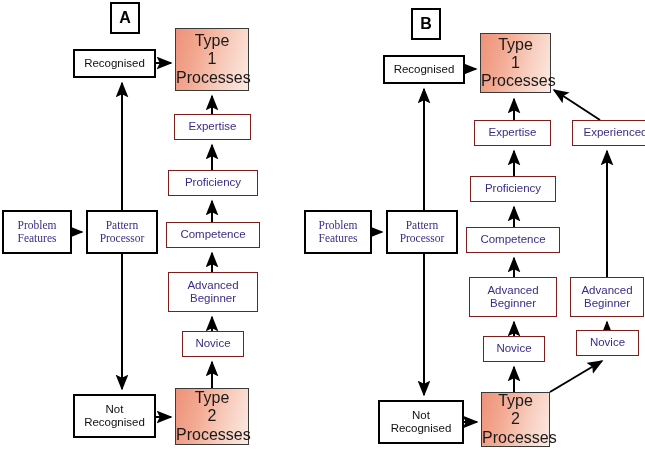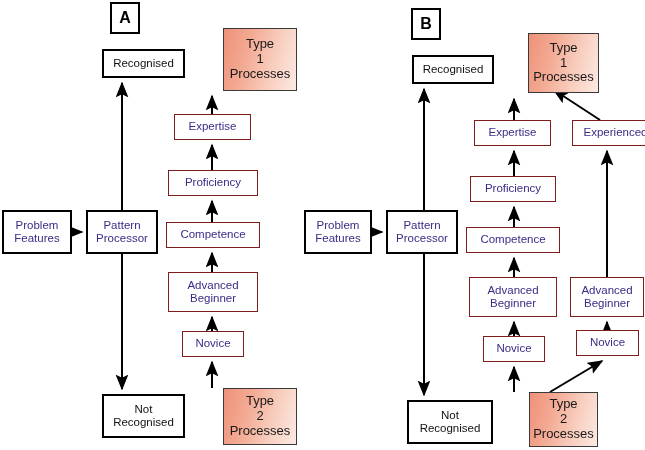--- a/index.html
+++ b/index.html
@@ -32,36 +32,35 @@
     justify-content: center;
     text-align: center;
     line-height: 1.14;
     font-size: 11.5px;
     z-index: 3;
     background: #ffffff;
   }
   .node.black {
     border: 2px solid #000000;
     color: #3d2b86;
+    font-family: Liberation Serif, serif;
   }
   .node.black-dark {
     border: 2px solid #000000;
     color: #111111;
-    margin-left: 29px;
   }
   .node.green {
     border: 1px solid #7f1d1d;
     color: #3d2b86;
   }
   .node.process {
     border: 1.5px solid #3a3a3a;
     color: #1a1a1a;
     background: linear-gradient(105deg, #ef9179 0%, #f3a992 32%, #f8cdbe 66%, #fceae3 100%);
-    font-size: 13px;
-    margin-left: 48px;
+    font-size: 16px;
   }
   .panel-label {
     position: absolute;
     box-sizing: border-box;
     border: 2px solid #000000;
     background: #ffffff;
     display: flex;
     align-items: center;
     justify-content: center;
     font-size: 16px;

